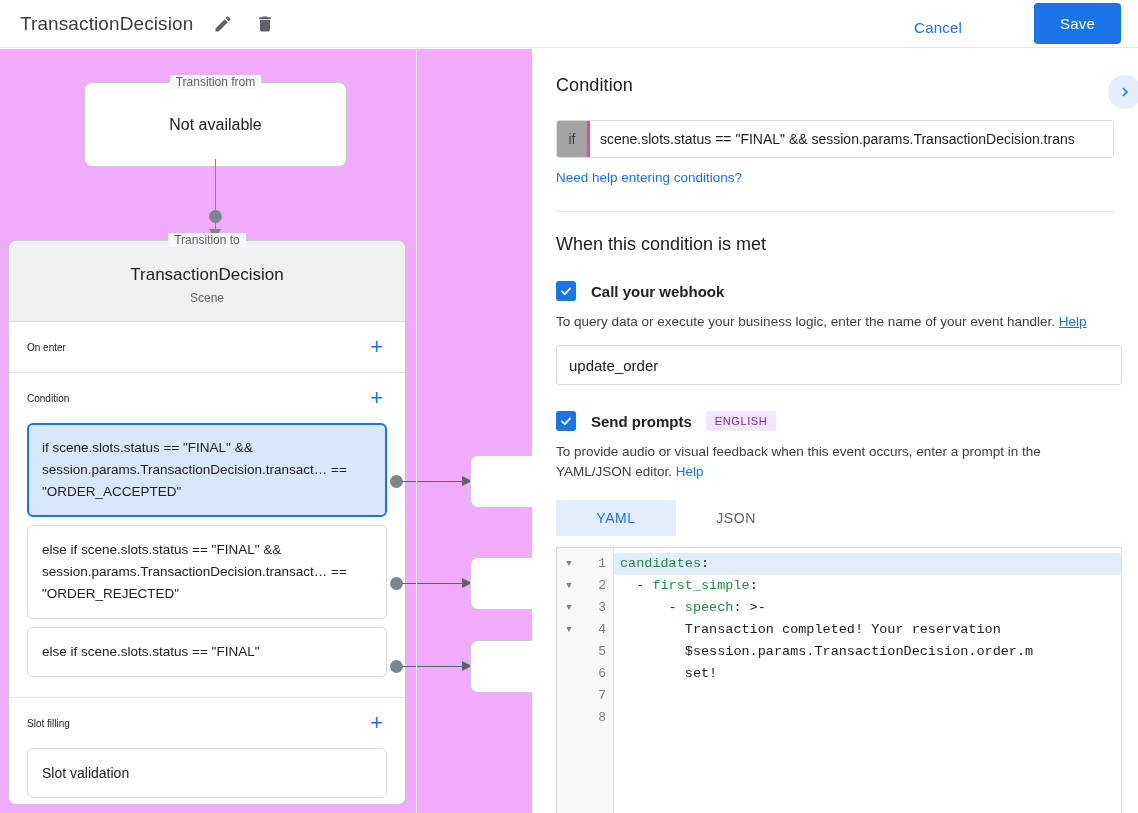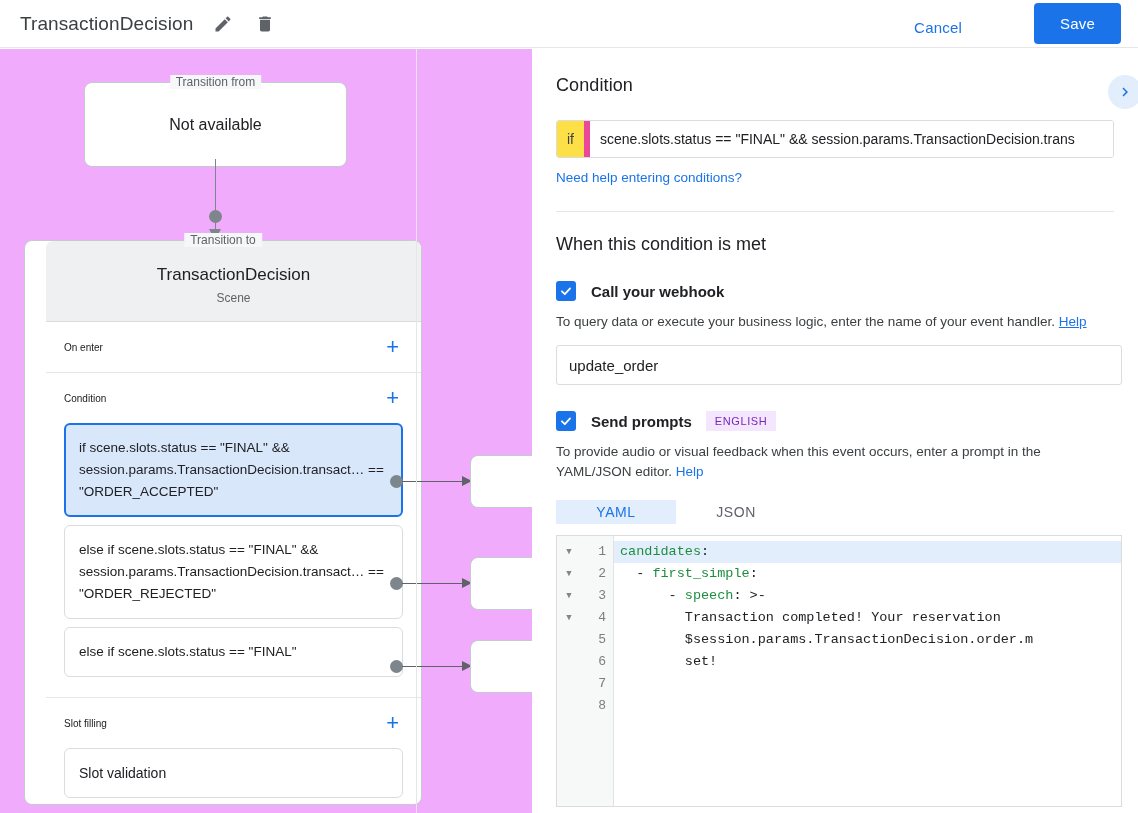--- a/index.html
+++ b/index.html
@@ -112,24 +112,23 @@
   .connector-arrow {
     position: absolute;
     left: 209px; top: 180px;
     width: 0; height: 0;
     border-left: 6px solid transparent;
     border-right: 6px solid transparent;
     border-top: 11px solid #7d868c;
   }
 
   #transition-to {
-    left: 24px; top: 191px;
+    left: 8px; top: 191px;
     width: 398px; height: 565px;
     background: #ffffff;
-    padding-left: 21px;
   }
   #transition-to .fset-legend { left: 50%; transform: translateX(-50%); }
   .scene-head {
     background: #eff0f1;
     border-radius: 7px 7px 0 0;
     padding: 24px 0 16px;
     text-align: center;
     border-bottom: 1px solid #dadce0;
   }
   .scene-name { font-size: 17px; color: #202124; }
@@ -240,22 +239,22 @@
   .if-row {
     display: flex;
     margin-top: 24px;
     border: 1px solid #dadce0;
     border-radius: 3px;
     height: 38px;
     overflow: hidden;
   }
   .if-label {
     width: 33px;
-    background: #fde047;
-    border-right: 6px solid #ec4899;
+    background: #a3a3a3;
+    border-right: 3px solid #ec4899;
     display: flex; align-items: center; justify-content: center;
     font-size: 14px; color: #3c4043;
     flex: 0 0 33px;
   }
   .if-input {
     flex: 1;
     border: none; outline: none;
     padding: 0 10px;
     font-size: 14px;
     color: #202124;
@@ -320,21 +319,21 @@
     border-radius: 3px;
     padding: 0 12px;
     font-size: 15px;
     color: #202124;
     font-family: inherit;
     outline: none;
   }
 
   .tabs { display: flex; margin-top: 18px; }
   .tab {
-    width: 120px; height: 24px;
+    width: 120px; height: 36px;
     display: flex; align-items: center; justify-content: center;
     font-size: 14px;
     letter-spacing: 0.6px;
     cursor: pointer;
   }
   .tab.active { background: #e3eefc; color: #1a73e8; }
   .tab.inactive { color: #5f6368; }
 
   
   .editor {

